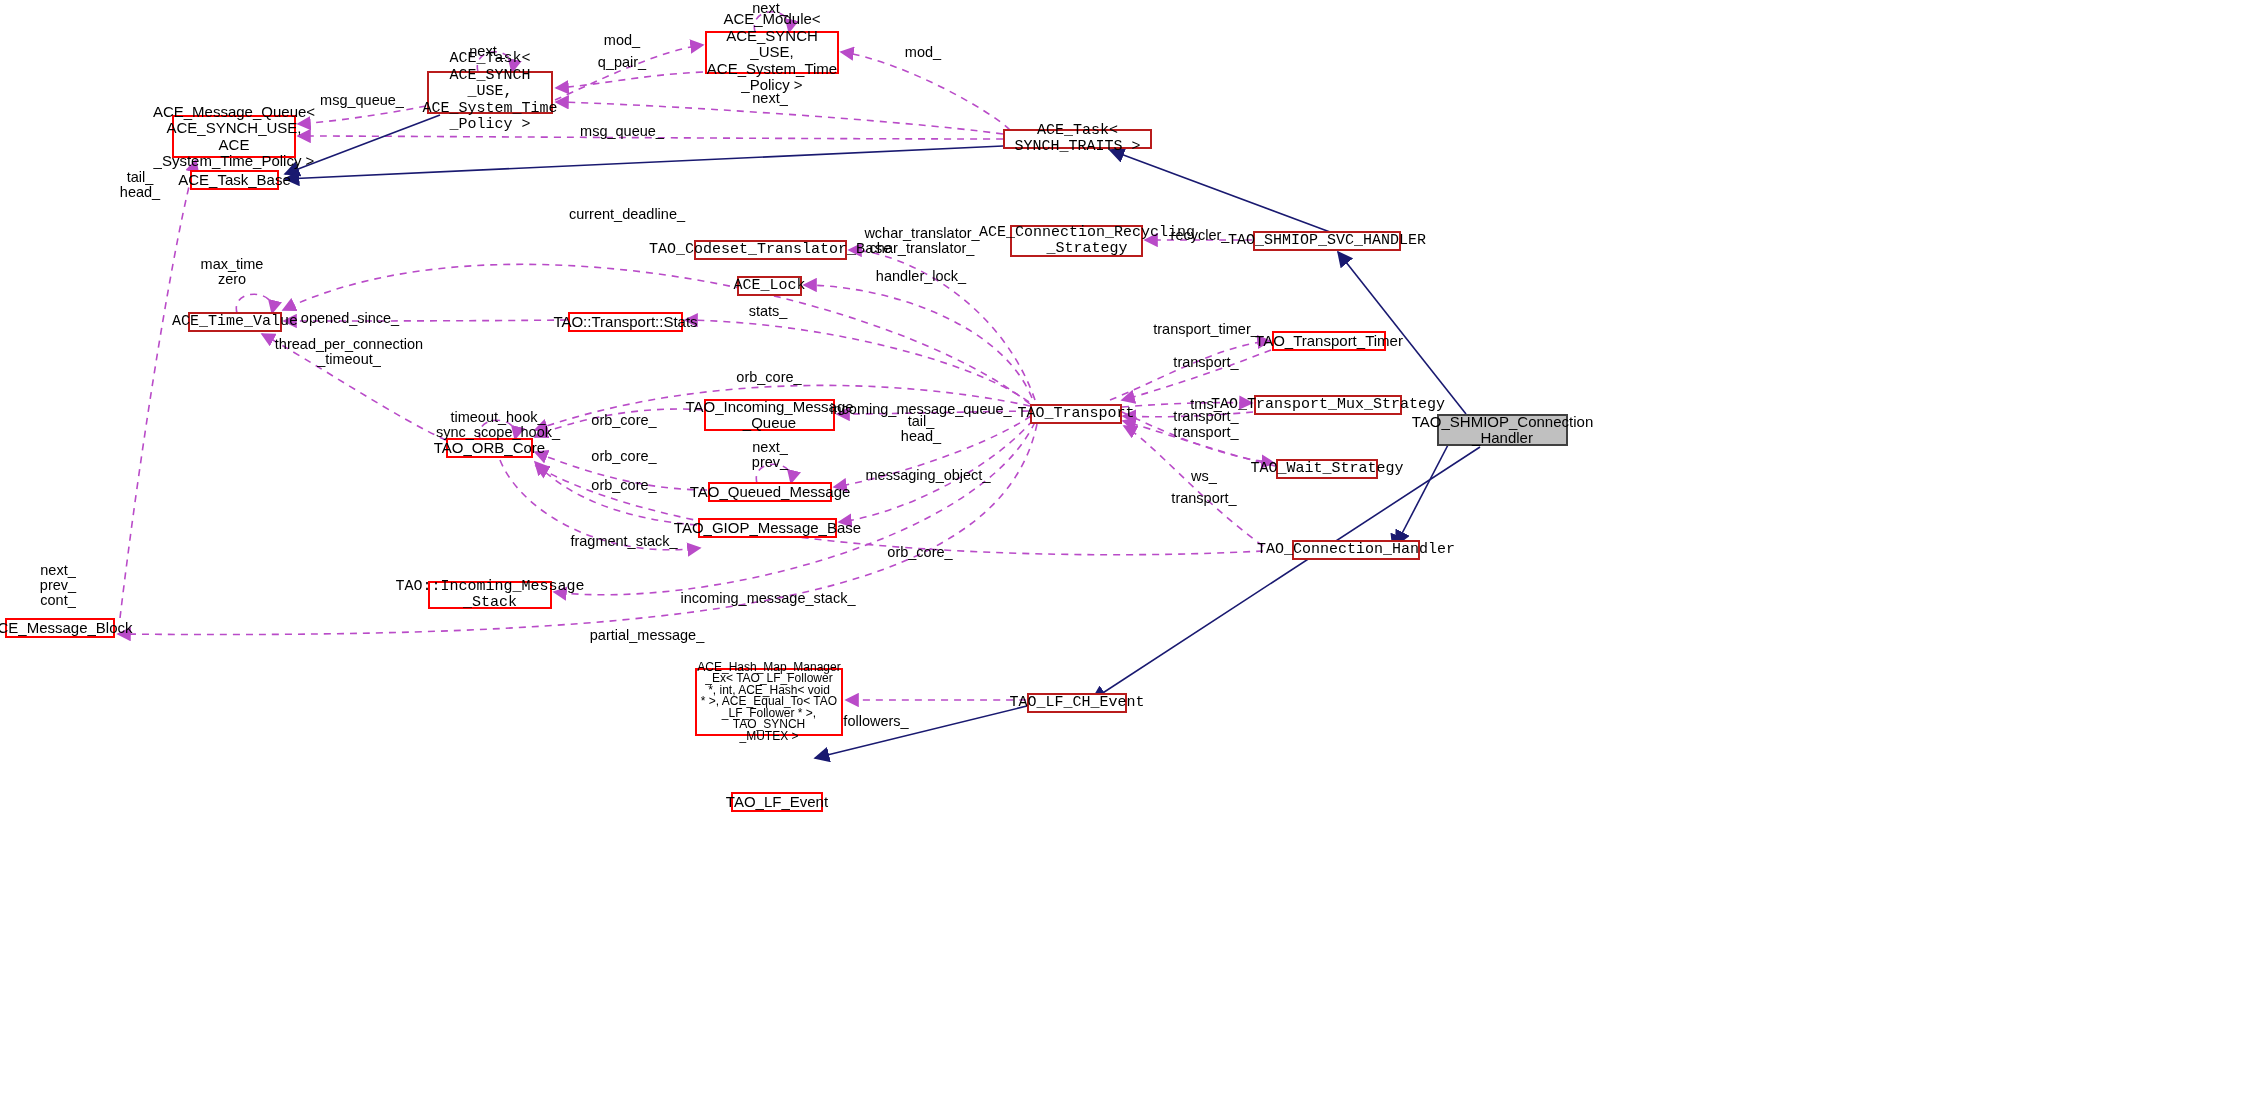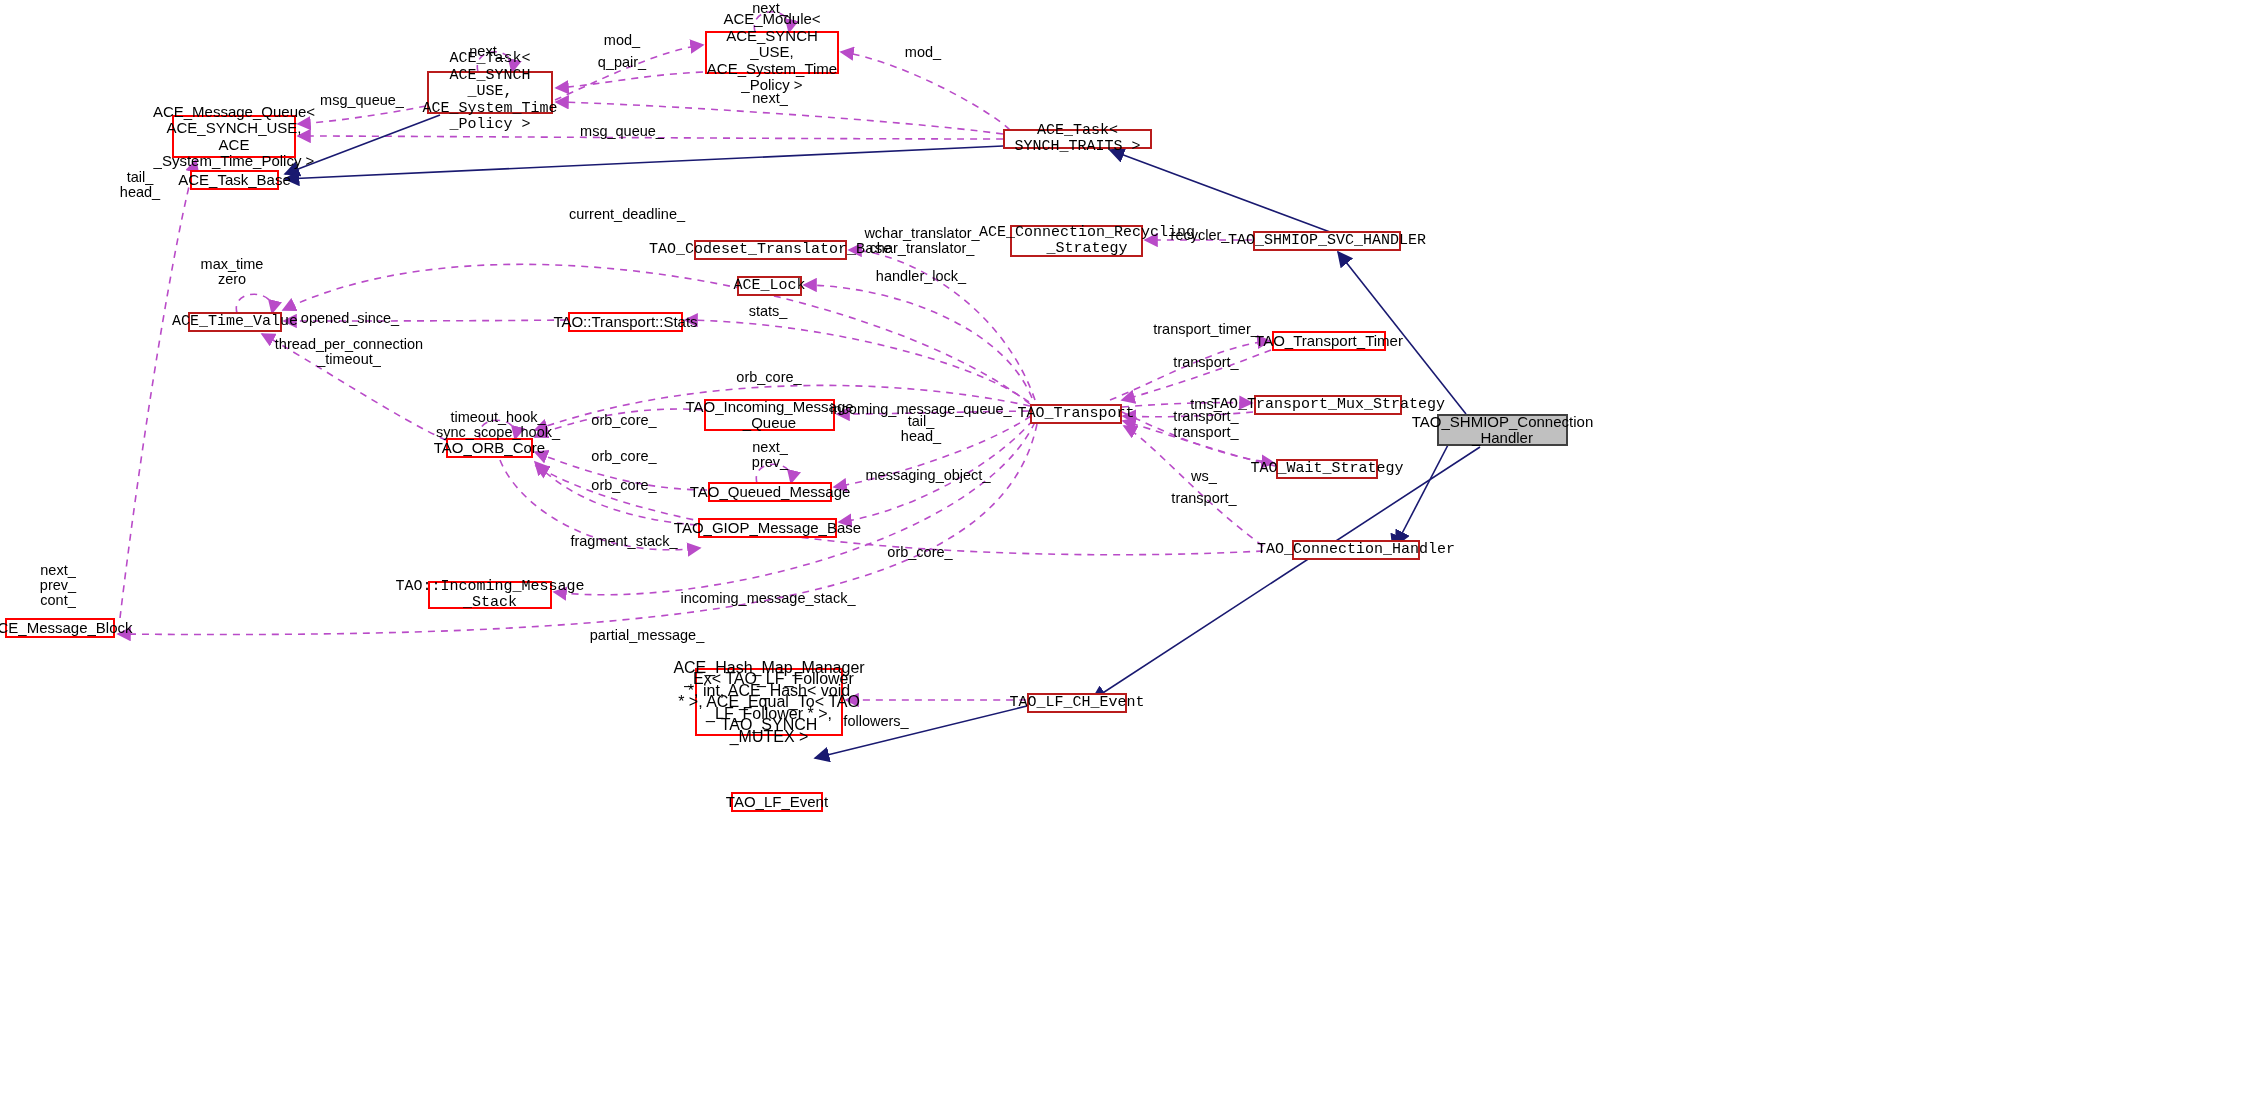--- a/index.html
+++ b/index.html
@@ -161,21 +161,21 @@
   <div class="node red" style="left:704px;top:399px;width:131px;height:32px;">TAO_Incoming_Message
 _Queue</div>
   <div class="node red" style="left:446px;top:438px;width:87px;height:20px;">TAO_ORB_Core</div>
   <div class="node dark" style="left:1276px;top:459px;width:102px;height:20px;">TAO_Wait_Strategy</div>
   <div class="node red" style="left:708px;top:482px;width:124px;height:20px;">TAO_Queued_Message</div>
   <div class="node red" style="left:698px;top:518px;width:139px;height:20px;">TAO_GIOP_Message_Base</div>
   <div class="node dark" style="left:1264px;top:540px;width:128px;height:20px;margin-left:28px;">TAO_Connection_Handler</div>
   <div class="node red" style="left:428px;top:581px;width:124px;height:28px;font-family:Liberation Mono, monospace;">TAO::Incoming_Message
 _Stack</div>
   <div class="node red" style="left:5px;top:618px;width:110px;height:20px;">ACE_Message_Block</div>
-  <div class="node red" style="left:695px;top:668px;width:148px;height:68px;font-size:16px;line-height:11.5px;">ACE_Hash_Map_Manager
+  <div class="node red" style="left:695px;top:668px;width:148px;height:68px;font-size:12px;line-height:11.5px;">ACE_Hash_Map_Manager
 _Ex&lt; TAO_LF_Follower
 *, int, ACE_Hash&lt; void
 * &gt;, ACE_Equal_To&lt; TAO
 _LF_Follower * &gt;, TAO_SYNCH
 _MUTEX &gt;</div>
   <div class="node dark" style="left:1027px;top:693px;width:100px;height:20px;">TAO_LF_CH_Event</div>
   <div class="node red" style="left:731px;top:792px;width:92px;height:20px;">TAO_LF_Event</div>
   <div class="node current" style="left:1437px;top:414px;width:131px;height:32px;">TAO_SHMIOP_Connection
 _Handler</div>
 

